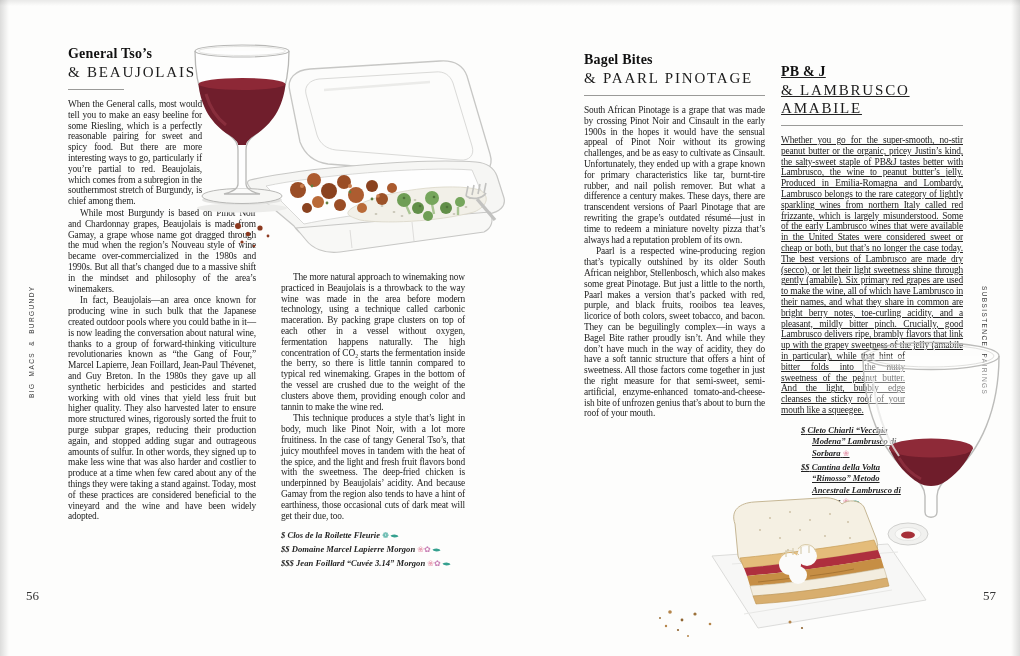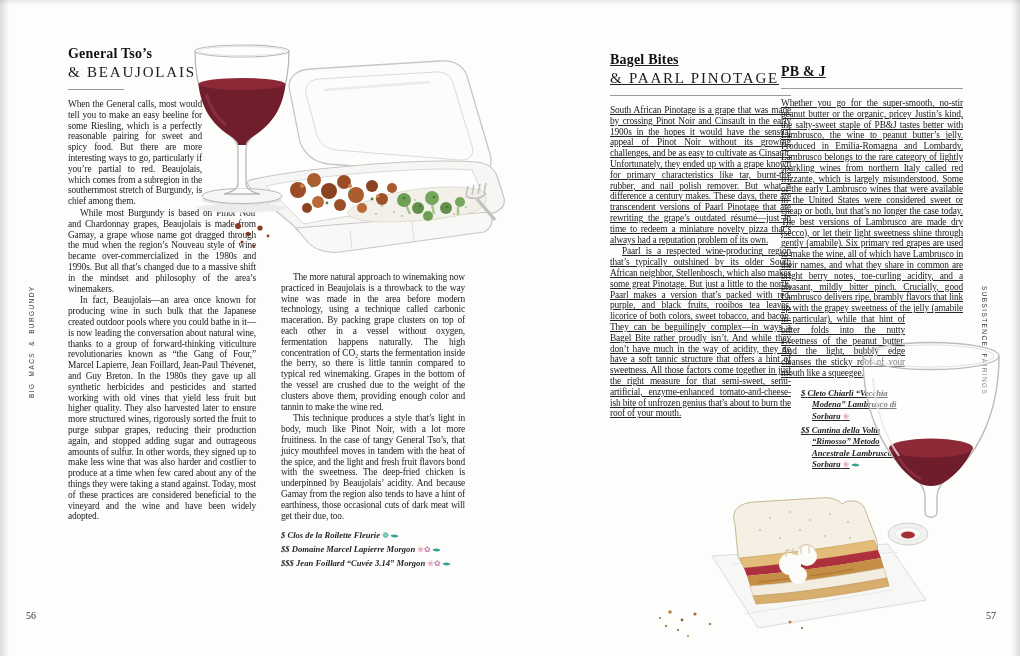--- a/index.html
+++ b/index.html
@@ -8,21 +8,21 @@
   .spread::before{content:"";position:absolute;left:0;top:0;bottom:0;width:9px;z-index:40;
           background:linear-gradient(90deg,rgba(0,0,0,.13),rgba(0,0,0,0));pointer-events:none;}
   .spread::after{content:"";position:absolute;right:0;top:0;bottom:0;width:9px;z-index:40;
           background:linear-gradient(270deg,rgba(0,0,0,.13),rgba(0,0,0,0));pointer-events:none;}
   .topshade{position:absolute;left:0;right:0;top:0;height:6px;z-index:40;
           background:linear-gradient(180deg,rgba(0,0,0,.08),rgba(0,0,0,0));pointer-events:none;}
 
   .col{position:absolute;}
   .col1{left:68px;top:46px;width:188px;}
   .col2{left:281px;top:272px;width:184px;}
-  .col3{left:610px;top:52px;width:181px;text-decoration:underline;}
+  .col3{left:584px;top:52px;width:181px;}
   .col4{left:781px;top:64px;width:182px;text-decoration:underline;}
 
   h1.title{margin:0;font-size:14px;font-weight:bold;letter-spacing:.2px;color:#111;line-height:1.15;}
   h2.subtitle{margin:1px 0 0 0;font-size:15px;font-weight:normal;letter-spacing:1.8px;color:#1c1c1c;line-height:1.2;}
   .rule{height:1px;background:#9a9a98;border:0;margin:8px 0 9px 0;}
   .rule.short{width:56px;}
   .rule.long{width:100%;}
 
   p.body{margin:0 0 1px 0;font-size:9.4px;line-height:10.8px;text-align:justify;
          letter-spacing:-0.15px;color:#232323;}
@@ -33,21 +33,21 @@
   .wines{margin-top:9px;font-size:8.6px;line-height:11.6px;font-style:italic;font-weight:bold;color:#1f1f1f;}
   .wines .entry{padding-left:11px;text-indent:-11px;margin-bottom:2px;}
   .wines.narrow{width:122px;margin-left:20px;}
   .wicon{font-style:normal;font-weight:normal;font-size:8px;}
   .ic-pink{color:#e9a3b6;}
   .ic-violet{color:#c77fb4;}
   .ic-teal{color:#2fa193;}
   .leaf{display:inline-block;width:7px;height:4px;background:#35a08f;
         border-radius:0 100% 0 100%;transform:rotate(-24deg);margin-left:2px;}
 
-  .pageno{position:absolute;top:610px;font-size:10px;color:#333;}
+  .pageno{position:absolute;top:588px;font-size:13px;color:#333;}
   .pageno.left{left:26px;}
   .pageno.right{right:24px;padding-left:20px;}
 
   .edge-label{position:absolute;font-family:"Liberation Sans",sans-serif;font-size:6.5px;
         letter-spacing:1.4px;word-spacing:3px;color:#3c3c3c;white-space:nowrap;}
   .edge-label.left{left:28px;top:398px;transform:rotate(-90deg);transform-origin:left top;}
   .edge-label.right{left:988px;top:286px;transform:rotate(90deg);transform-origin:left top;}
 
   .illus{position:absolute;}
   .illus-glass1{left:192px;top:42px;z-index:5;}
@@ -194,20 +194,21 @@
   <div class="col col3">
     <h1 class="title">Bagel Bites</h1>
     <h2 class="subtitle">&amp; PAARL PINOTAGE</h2>
     <div class="rule long"></div>
     <p class="body">South African Pinotage is a grape that was made by crossing Pinot Noir and Cinsault in the early 1900s in the hopes it would have the sensual appeal of Pinot Noir without its growing challenges, and be as easy to cultivate as Cinsault. Unfortunately, they ended up with a grape known for primary characteristics like tar, burnt-tire rubber, and nail polish remover. But what a difference a century makes. These days, there are transcendent versions of Paarl Pinotage that are rewriting the grape’s outdated résumé—just in time to redeem a miniature novelty pizza that’s always had a reputation problem of its own.</p>
     <p class="body indent">Paarl is a respected wine-producing region that’s typically outshined by its older South African neighbor, Stellenbosch, which also makes some great Pinotage. But just a little to the north, Paarl makes a version that’s packed with red, purple, and black fruits, rooibos tea leaves, licorice of both colors, sweet tobacco, and bacon. They can be beguilingly complex—in ways a Bagel Bite rather proudly isn’t. And while they don’t have much in the way of acidity, they do have a soft tannic structure that offers a hint of sweetness. All those factors come together in just the right measure for that semi-sweet, semi-artificial, enzyme-enhanced tomato-and-cheese-ish bite of unfrozen genius that’s about to burn the roof of your mouth.</p>
   </div>
 
   <div class="col col4">
     <h1 class="title">PB &amp; J</h1>
+    <h2 class="subtitle">&amp; LAMBRUSCO AMABILE</h2>
     <div class="rule long"></div>
     <p class="body"><span>Whether you go for the super-smooth, no-stir peanut butter or the organic, pricey Justin’s kind, the salty-sweet staple of PB&amp;J tastes better with Lambrusco, the wine to peanut butter’s jelly. Produced in Emilia-Romagna and Lombardy, Lambrusco belongs to the rare category of lightly sparkling wines from northern Italy called red frizzante, which is largely misunderstood. Some of the early Lambrusco wines that were available in the United States were considered sweet or cheap or both, but that’s no longer the case today. The best versions of Lambrusco are made dry (secco), or let their light sweetness shine through gently (amabile). Six primary red grapes are used to make the wine, all of which have Lambrusco in their names, and what they share in common are bright berry notes, toe-curling acidity, and a pleasant, mildly bitter pinch. Crucially, good Lambrusco delivers ripe, brambly flavors that link up with the grapey sweetness of the jelly (amabile</span> <span class="wrap-spacer-glass2"></span><span>in particular), while that hint of bitter folds into the nutty sweetness of the peanut butter. And the light, bubbly edge cleanses the sticky roof of your mouth like a squeegee.</span></p>
     <div class="wines narrow">
       <div class="entry">
         <span>$</span>
         <span>Cleto Chiarli “Vecchia Modena” Lambrusco di Sorbara</span>
         <span class="wicon ic-pink">❀</span>
       </div>
       <div class="entry">
         <span>$$</span>

